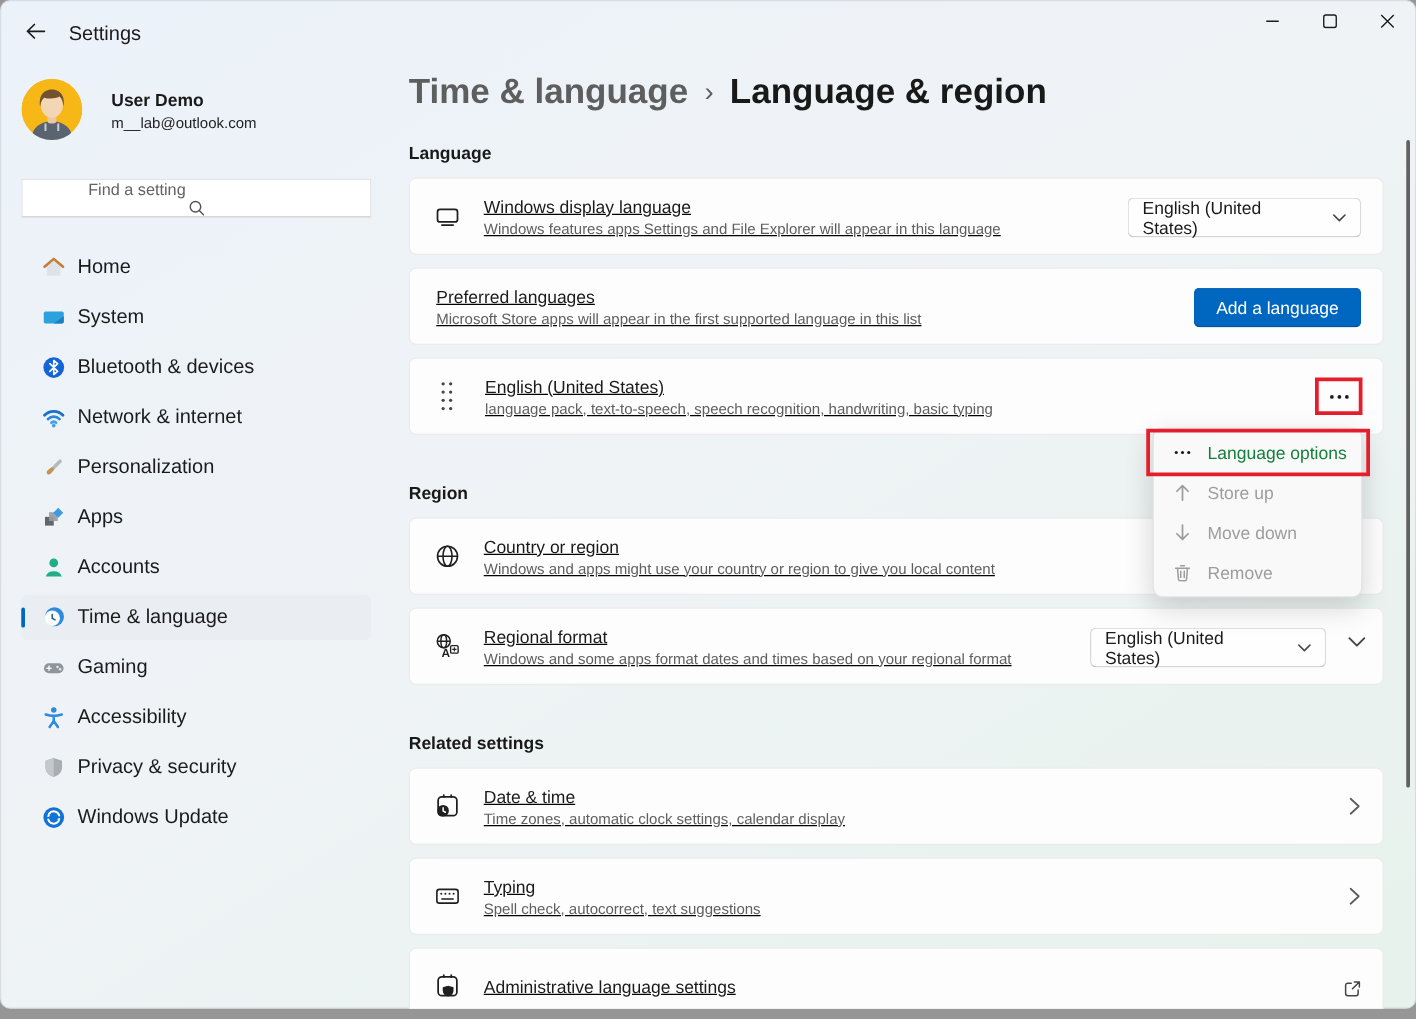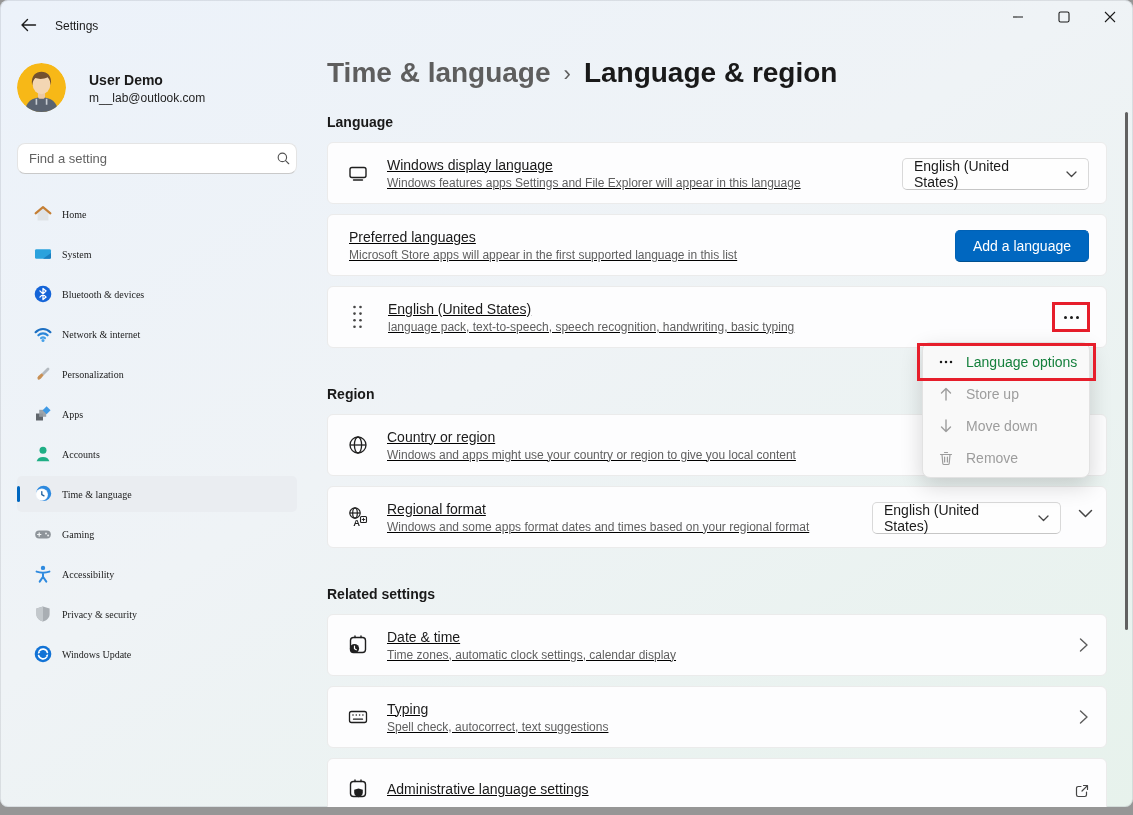--- a/index.html
+++ b/index.html
@@ -14,39 +14,39 @@
   .window {
     position:absolute; left:0; top:0; width:1133px; height:807px;
     border-radius:8px; overflow:hidden;
     background:linear-gradient(148deg,#ecf2fa 0%,#eff3f6 45%,#e7f2ec 100%);
     box-shadow: inset 0 0 0 1px rgba(120,130,140,.18);
   }
   
   .titlebar { position:absolute; left:0; top:0; width:100%; height:46px; }
   .back-btn { position:absolute; left:13px; top:12px; width:30px; height:26px;
     display:flex; align-items:center; justify-content:center; border-radius:4px; cursor:pointer;}
-  .app-title { position:absolute; left:55px; top:19px; font-size:12px; color:#1b1b1b; }
+  .app-title { position:absolute; left:55px; top:19px; font-size:16px; color:#1b1b1b; }
   .win-controls { position:absolute; right:0; top:0; display:flex; }
   .win-btn { width:46px; height:34px; display:flex; align-items:center; justify-content:center; }
   
   .avatar { position:absolute; left:17px; top:63px; width:49px; height:49px; border-radius:50%; overflow:hidden; }
   .user-name { position:absolute; left:89px; top:72px; font-size:14px; font-weight:bold; color:#1a1a1a; }
   .user-email { position:absolute; left:89px; top:91px; font-size:12px; color:#1f1f1f; }
   .searchbox { position:absolute; left:17px; top:143px; width:280px; height:31px;
     background:#ffffff; border:1px solid #e4e4e4; border-bottom-color:#c9c9c9;
-    border-radius:8px; display:flex; align-items:center; }
+    border-radius:0; display:flex; align-items:center;flex-direction:column; }
   .searchbox input { flex:1; border:none; outline:none; background:transparent;
     font-family:"Liberation Sans",sans-serif; font-size:13px; color:#1b1b1b; padding:0 8px 0 11px; }
   .searchbox input::placeholder { color:#626262; }
   .search-icon { width:26px; display:flex; justify-content:center; }
   .nav { position:absolute; left:17px; top:196px; width:280px; }
   .nav-item { position:relative; height:36px; margin-bottom:4px; display:flex; align-items:center;
     gap:9px; padding-left:16px; border-radius:5px; cursor:pointer; }
   .nav-item .nicon { width:20px; height:20px; flex:0 0 20px; display:flex; }
-  .nav-item .nlabel { font-size:10px; color:#1b1b1b; white-space:nowrap;font-family:Liberation Serif, serif; }
+  .nav-item .nlabel { font-size:16px; color:#1b1b1b; white-space:nowrap; }
   .nav-item.selected { background:#eaedf1; }
   .nav-item.selected::before { content:""; position:absolute; left:0; top:10px; width:3px; height:16px;
     border-radius:2px; background:#0067c0; }
   
   .main { position:absolute; left:327px; top:0; width:780px; height:807px; }
   .breadcrumb { position:absolute; left:0; top:57px; display:flex; align-items:center; }
   .bc-parent { font-size:28px; font-weight:600; color:#5e5e5e; cursor:pointer; }
   .bc-sep { font-size:22px; color:#5e5e5e; margin:0 13px; padding-top:2px; }
   .bc-current { font-size:28px; font-weight:600; color:#191919; }
   .section-header { position:absolute; left:0; font-size:14px; font-weight:600; color:#191919; }

